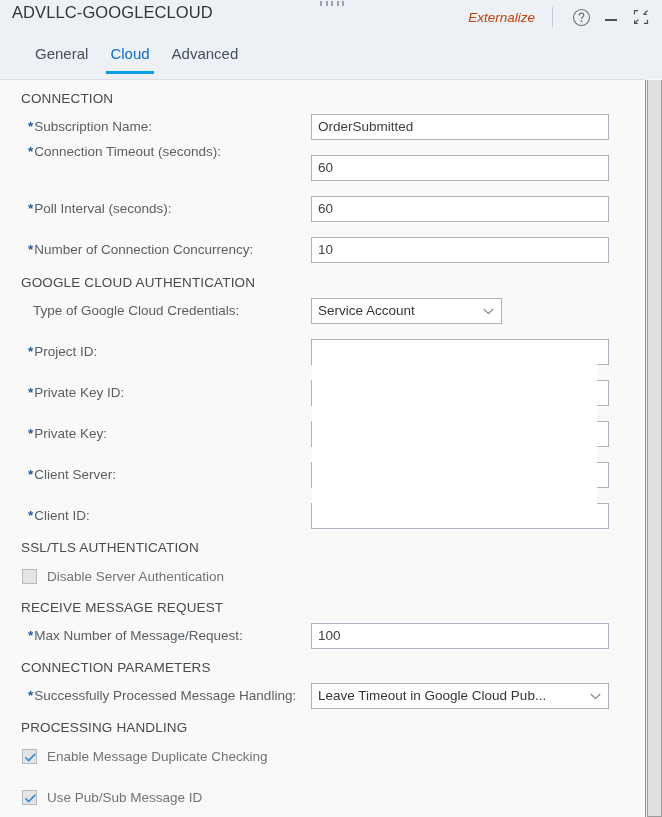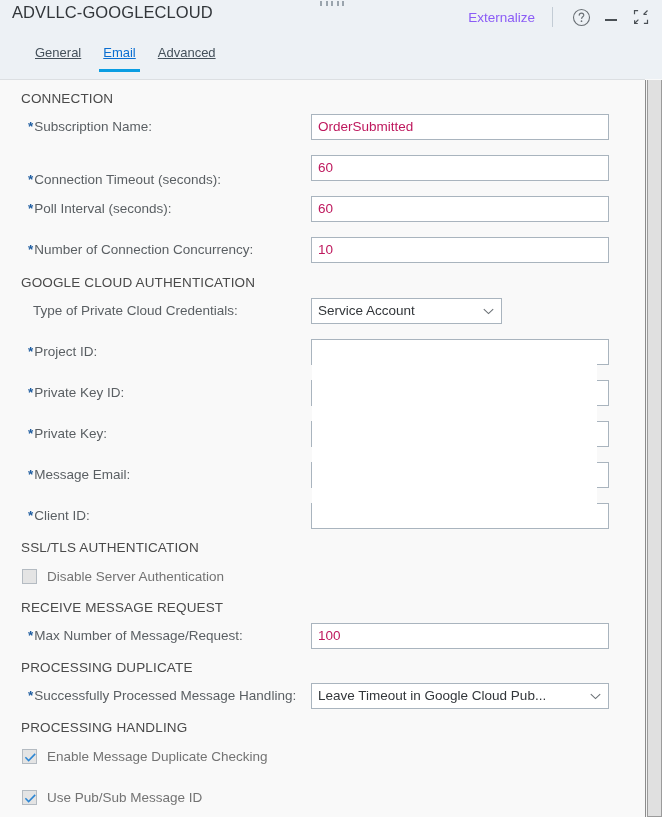--- a/index.html
+++ b/index.html
@@ -63,24 +63,25 @@
   .hdr-actions {
     position: absolute;
     right: 8px;
     top: 4px;
     display: flex;
     align-items: center;
     height: 26px;
   }
   .externalize {
     font-size: 13.5px;
-    color: #8b5cf6;
+    color: #c2410c;
     cursor: pointer;
     white-space: nowrap;
     padding: 2px 4px;
+    font-style: italic;
   }
   .hdr-sep {
     width: 1px;
     height: 20px;
     background: #c3ccd5;
     margin: 0 11px 0 13px;
   }
   .icon-btn {
     width: 26px;
     height: 26px;
@@ -98,26 +99,25 @@
     left: 0;
     top: 40px;
     height: 39px;
     display: flex;
     align-items: flex-start;
     padding-left: 24px;
     box-sizing: border-box;
   }
   .tab {
     position: relative;
-    font-size: 13px;
+    font-size: 15px;
     color: #44505a;
     padding: 5px 11px 12px 11px;
     cursor: pointer;
     white-space: nowrap;
-    text-decoration: underline;
   }
   .tab.active { color: #0a6ed1; }
   .tab.active::after {
     content: "";
     position: absolute;
     left: 7px;
     right: 7px;
     bottom: 0;
     height: 3px;
     background: #0a9de2;
@@ -169,21 +169,21 @@
 
   .textbox {
     position: absolute;
     left: 311px;
     width: 298px;
     height: 26px;
     background: #ffffff;
     border: 1px solid #a9b4be;
     box-sizing: border-box;
     font-size: 13.5px;
-    color: #be185d;
+    color: #404040;
     line-height: 24px;
     padding: 0 6px;
     white-space: nowrap;
     overflow: hidden;
     cursor: text;
   }
 
   .select {
     position: absolute;
     left: 311px;
@@ -312,82 +312,82 @@
           <path d="M11.6 6.4l3.9-3.9" fill="none" stroke="#4a5055" stroke-width="1.2"></path>
           <path d="M11.6 6.4h3.2" fill="none" stroke="#4a5055" stroke-width="1.2"></path>
           <path d="M2.5 15.5l3.9-3.9" fill="none" stroke="#4a5055" stroke-width="1.2"></path>
           <path d="M2.6 12.3l0 3.2h3.2" fill="none" stroke="#4a5055" stroke-width="1.2"></path>
         </svg>
       </div>
     </div>
 
     <div class="tabs">
       <div class="tab">General</div>
-      <div class="tab active">Email</div>
+      <div class="tab active">Cloud</div>
       <div class="tab">Advanced</div>
     </div>
   </div>
   <div class="hdr-divider"></div>
 
   <div class="content">
 
     <div class="group-title" style="top:11px">CONNECTION</div>
 
     <div class="field-label" style="top:39px"><span class="req">*</span><span>Subscription Name:</span></div>
     <div class="textbox" style="top:34px">OrderSubmitted</div>
 
-    <div class="field-label" style="top:92px"><span class="req">*</span><span>Connection Timeout (seconds):</span></div>
+    <div class="field-label" style="top:64px"><span class="req">*</span><span>Connection Timeout (seconds):</span></div>
     <div class="textbox" style="top:75px">60</div>
 
     <div class="field-label" style="top:121px"><span class="req">*</span><span>Poll Interval (seconds):</span></div>
     <div class="textbox" style="top:116px">60</div>
 
     <div class="field-label" style="top:162px"><span class="req">*</span><span>Number of Connection Concurrency:</span></div>
     <div class="textbox" style="top:157px">10</div>
 
     <div class="group-title" style="top:195px">GOOGLE CLOUD AUTHENTICATION</div>
 
-    <div class="field-label indent" style="top:223px">Type of Private Cloud Credentials:</div>
+    <div class="field-label indent" style="top:223px">Type of Google Cloud Credentials:</div>
     <div class="select" style="top:218px;width:191px">
       <span>Service Account</span>
       <svg class="chev" viewBox="0 0 11 7">
           <path d="M0.8 1.2L5.5 5.6 10.2 1.2" fill="none" stroke="#6a7075" stroke-width="1.1"></path>
         </svg>
     </div>
 
     <div class="field-label" style="top:264px"><span class="req">*</span><span>Project ID:</span></div>
     <div class="textbox" style="top:259px"></div>
 
     <div class="field-label" style="top:305px"><span class="req">*</span><span>Private Key ID:</span></div>
     <div class="textbox" style="top:300px"></div>
 
     <div class="field-label" style="top:346px"><span class="req">*</span><span>Private Key:</span></div>
     <div class="textbox" style="top:341px"></div>
 
-    <div class="field-label" style="top:387px"><span class="req">*</span><span>Message Email:</span></div>
+    <div class="field-label" style="top:387px"><span class="req">*</span><span>Client Server:</span></div>
     <div class="textbox" style="top:382px"></div>
 
     <div class="field-label" style="top:428px"><span class="req">*</span><span>Client ID:</span></div>
     <div class="textbox" style="top:423px"></div>
 
     <div class="value-mask"></div>
 
     <div class="group-title" style="top:460px">SSL/TLS AUTHENTICATION</div>
 
     <div class="cbrow" style="top:489px">
       <span class="cbox"></span>
       <span class="cblabel">Disable Server Authentication</span>
     </div>
 
     <div class="group-title" style="top:520px">RECEIVE MESSAGE REQUEST</div>
 
     <div class="field-label" style="top:548px"><span class="req">*</span><span>Max Number of Message/Request:</span></div>
     <div class="textbox" style="top:543px">100</div>
 
-    <div class="group-title" style="top:580px">PROCESSING DUPLICATE</div>
+    <div class="group-title" style="top:580px">CONNECTION PARAMETERS</div>
 
     <div class="field-label" style="top:608px"><span class="req">*</span><span>Successfully Processed Message Handling:</span></div>
     <div class="select" style="top:603px;width:298px">
       <span>Leave Timeout in Google Cloud Pub...</span>
       <svg class="chev" viewBox="0 0 11 7">
           <path d="M0.8 1.2L5.5 5.6 10.2 1.2" fill="none" stroke="#6a7075" stroke-width="1.1"></path>
         </svg>
     </div>
 
     <div class="group-title" style="top:640px">PROCESSING HANDLING</div>

